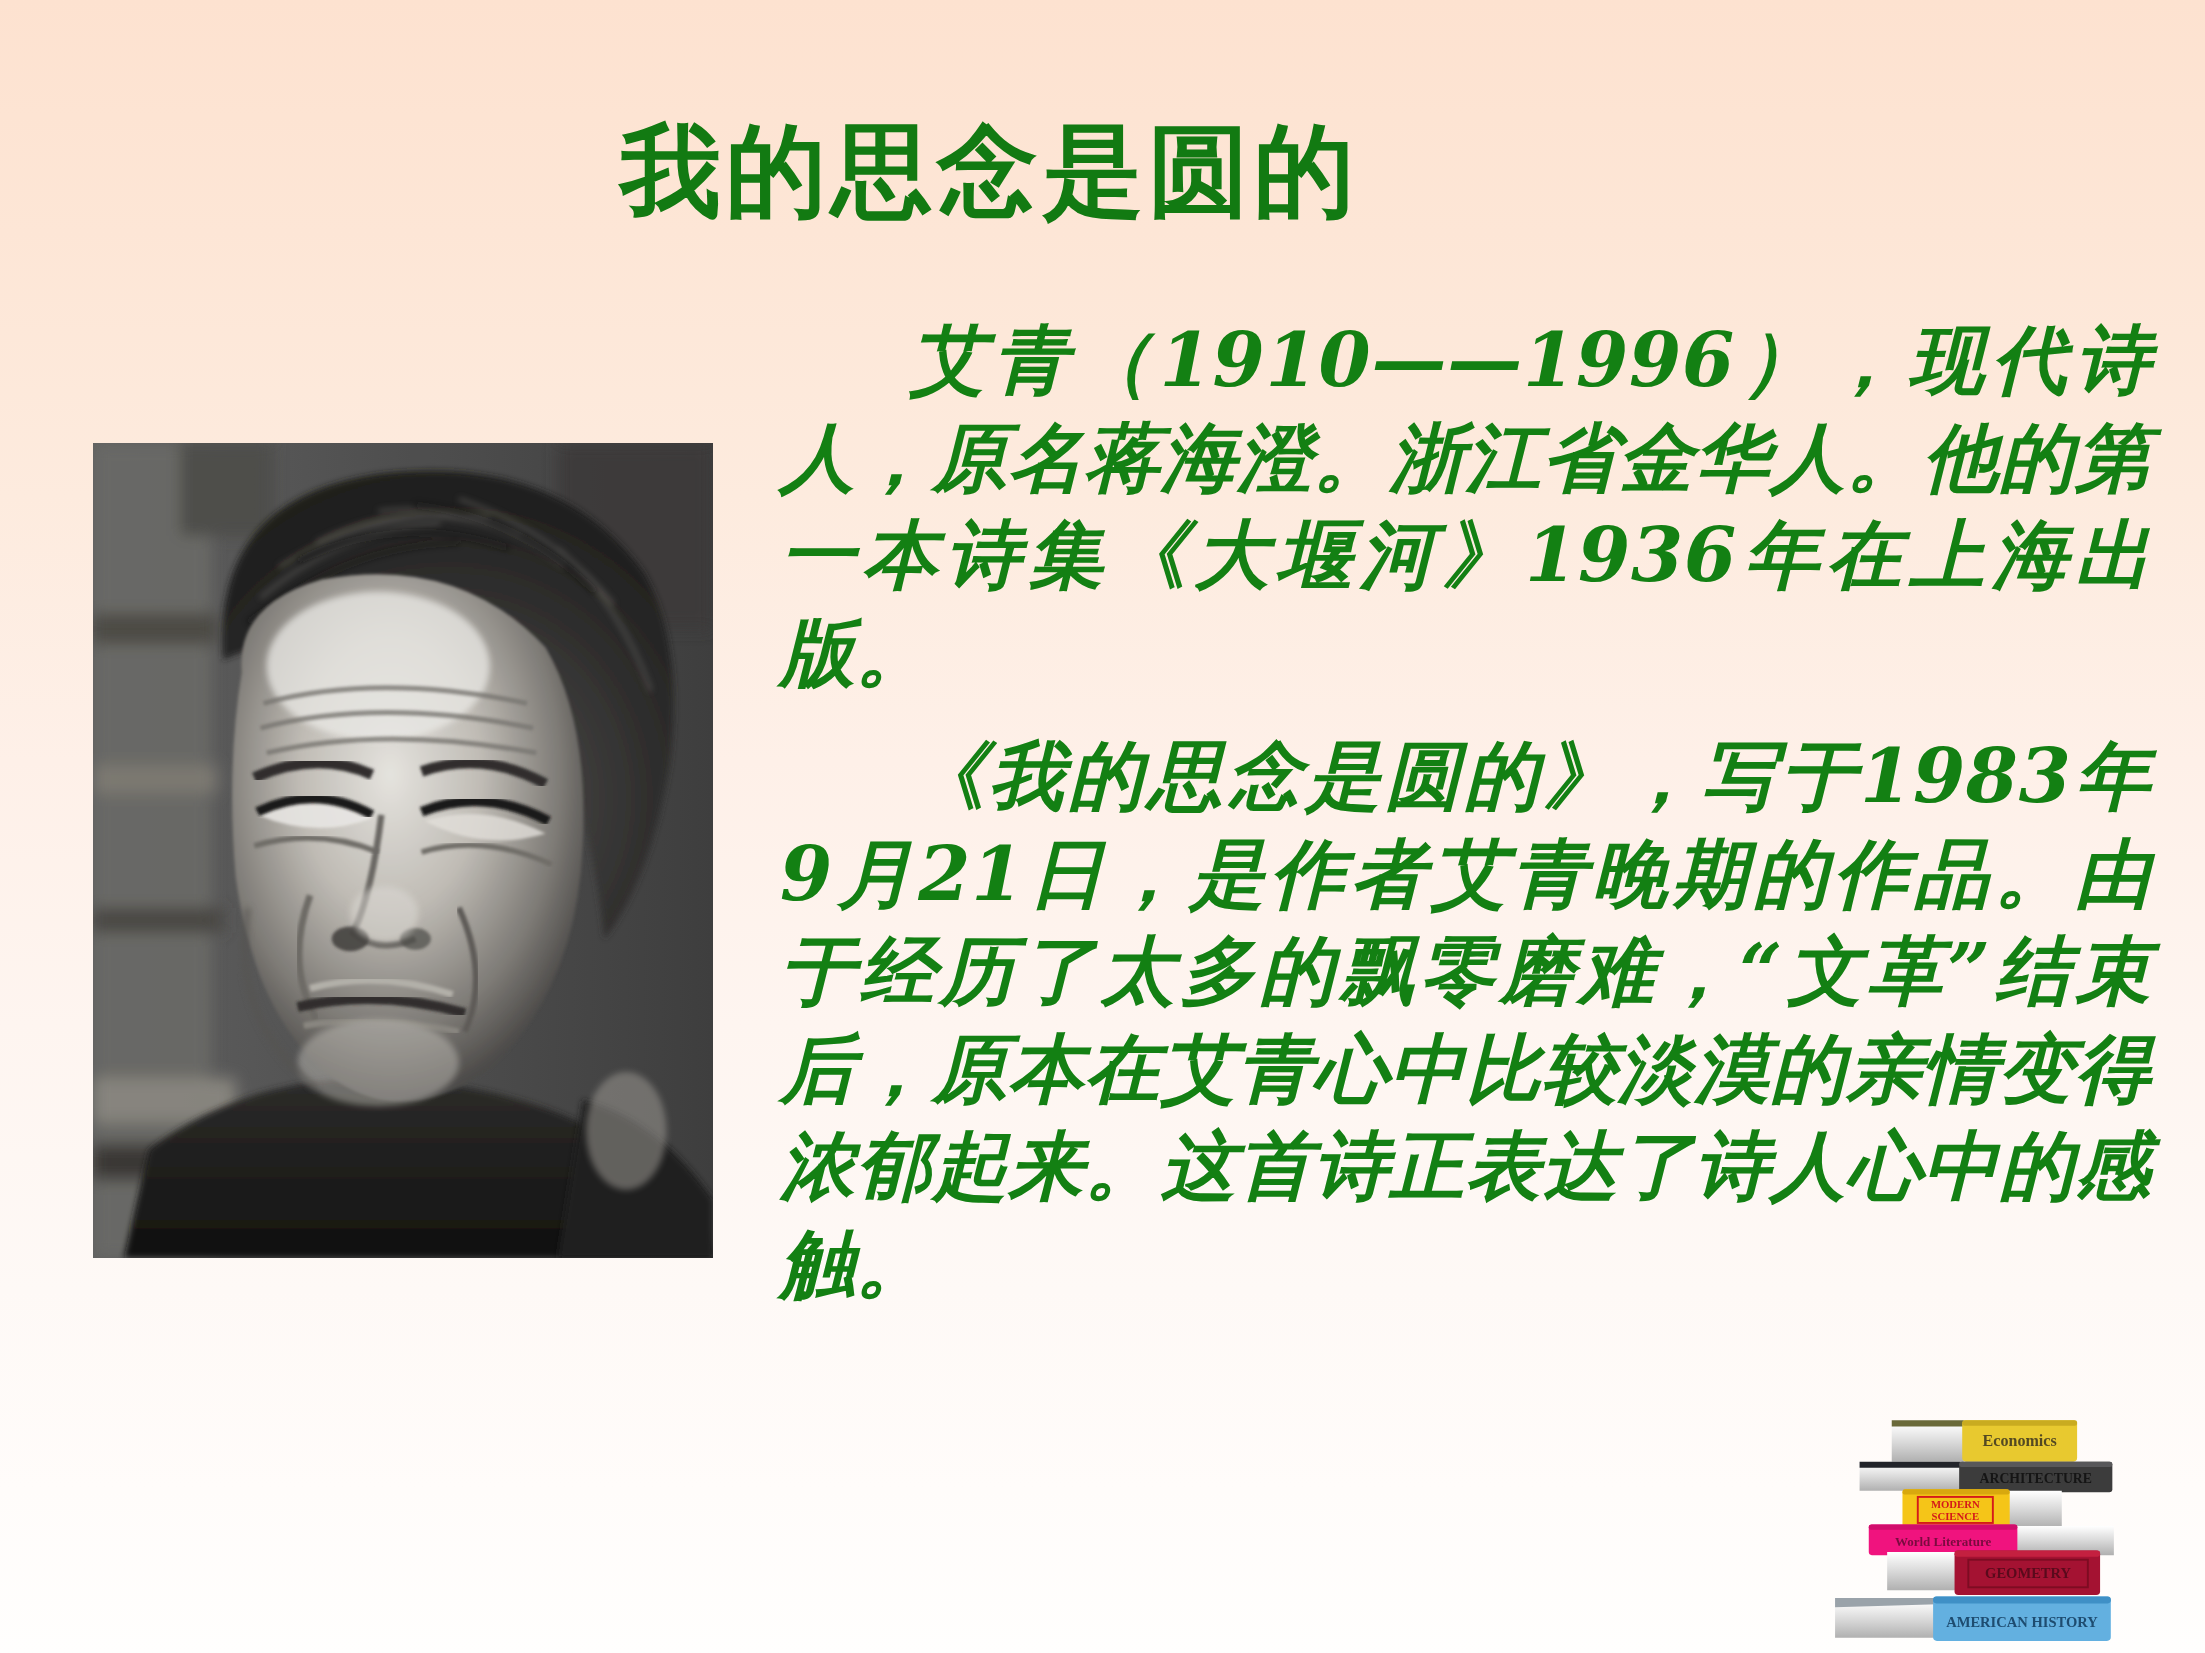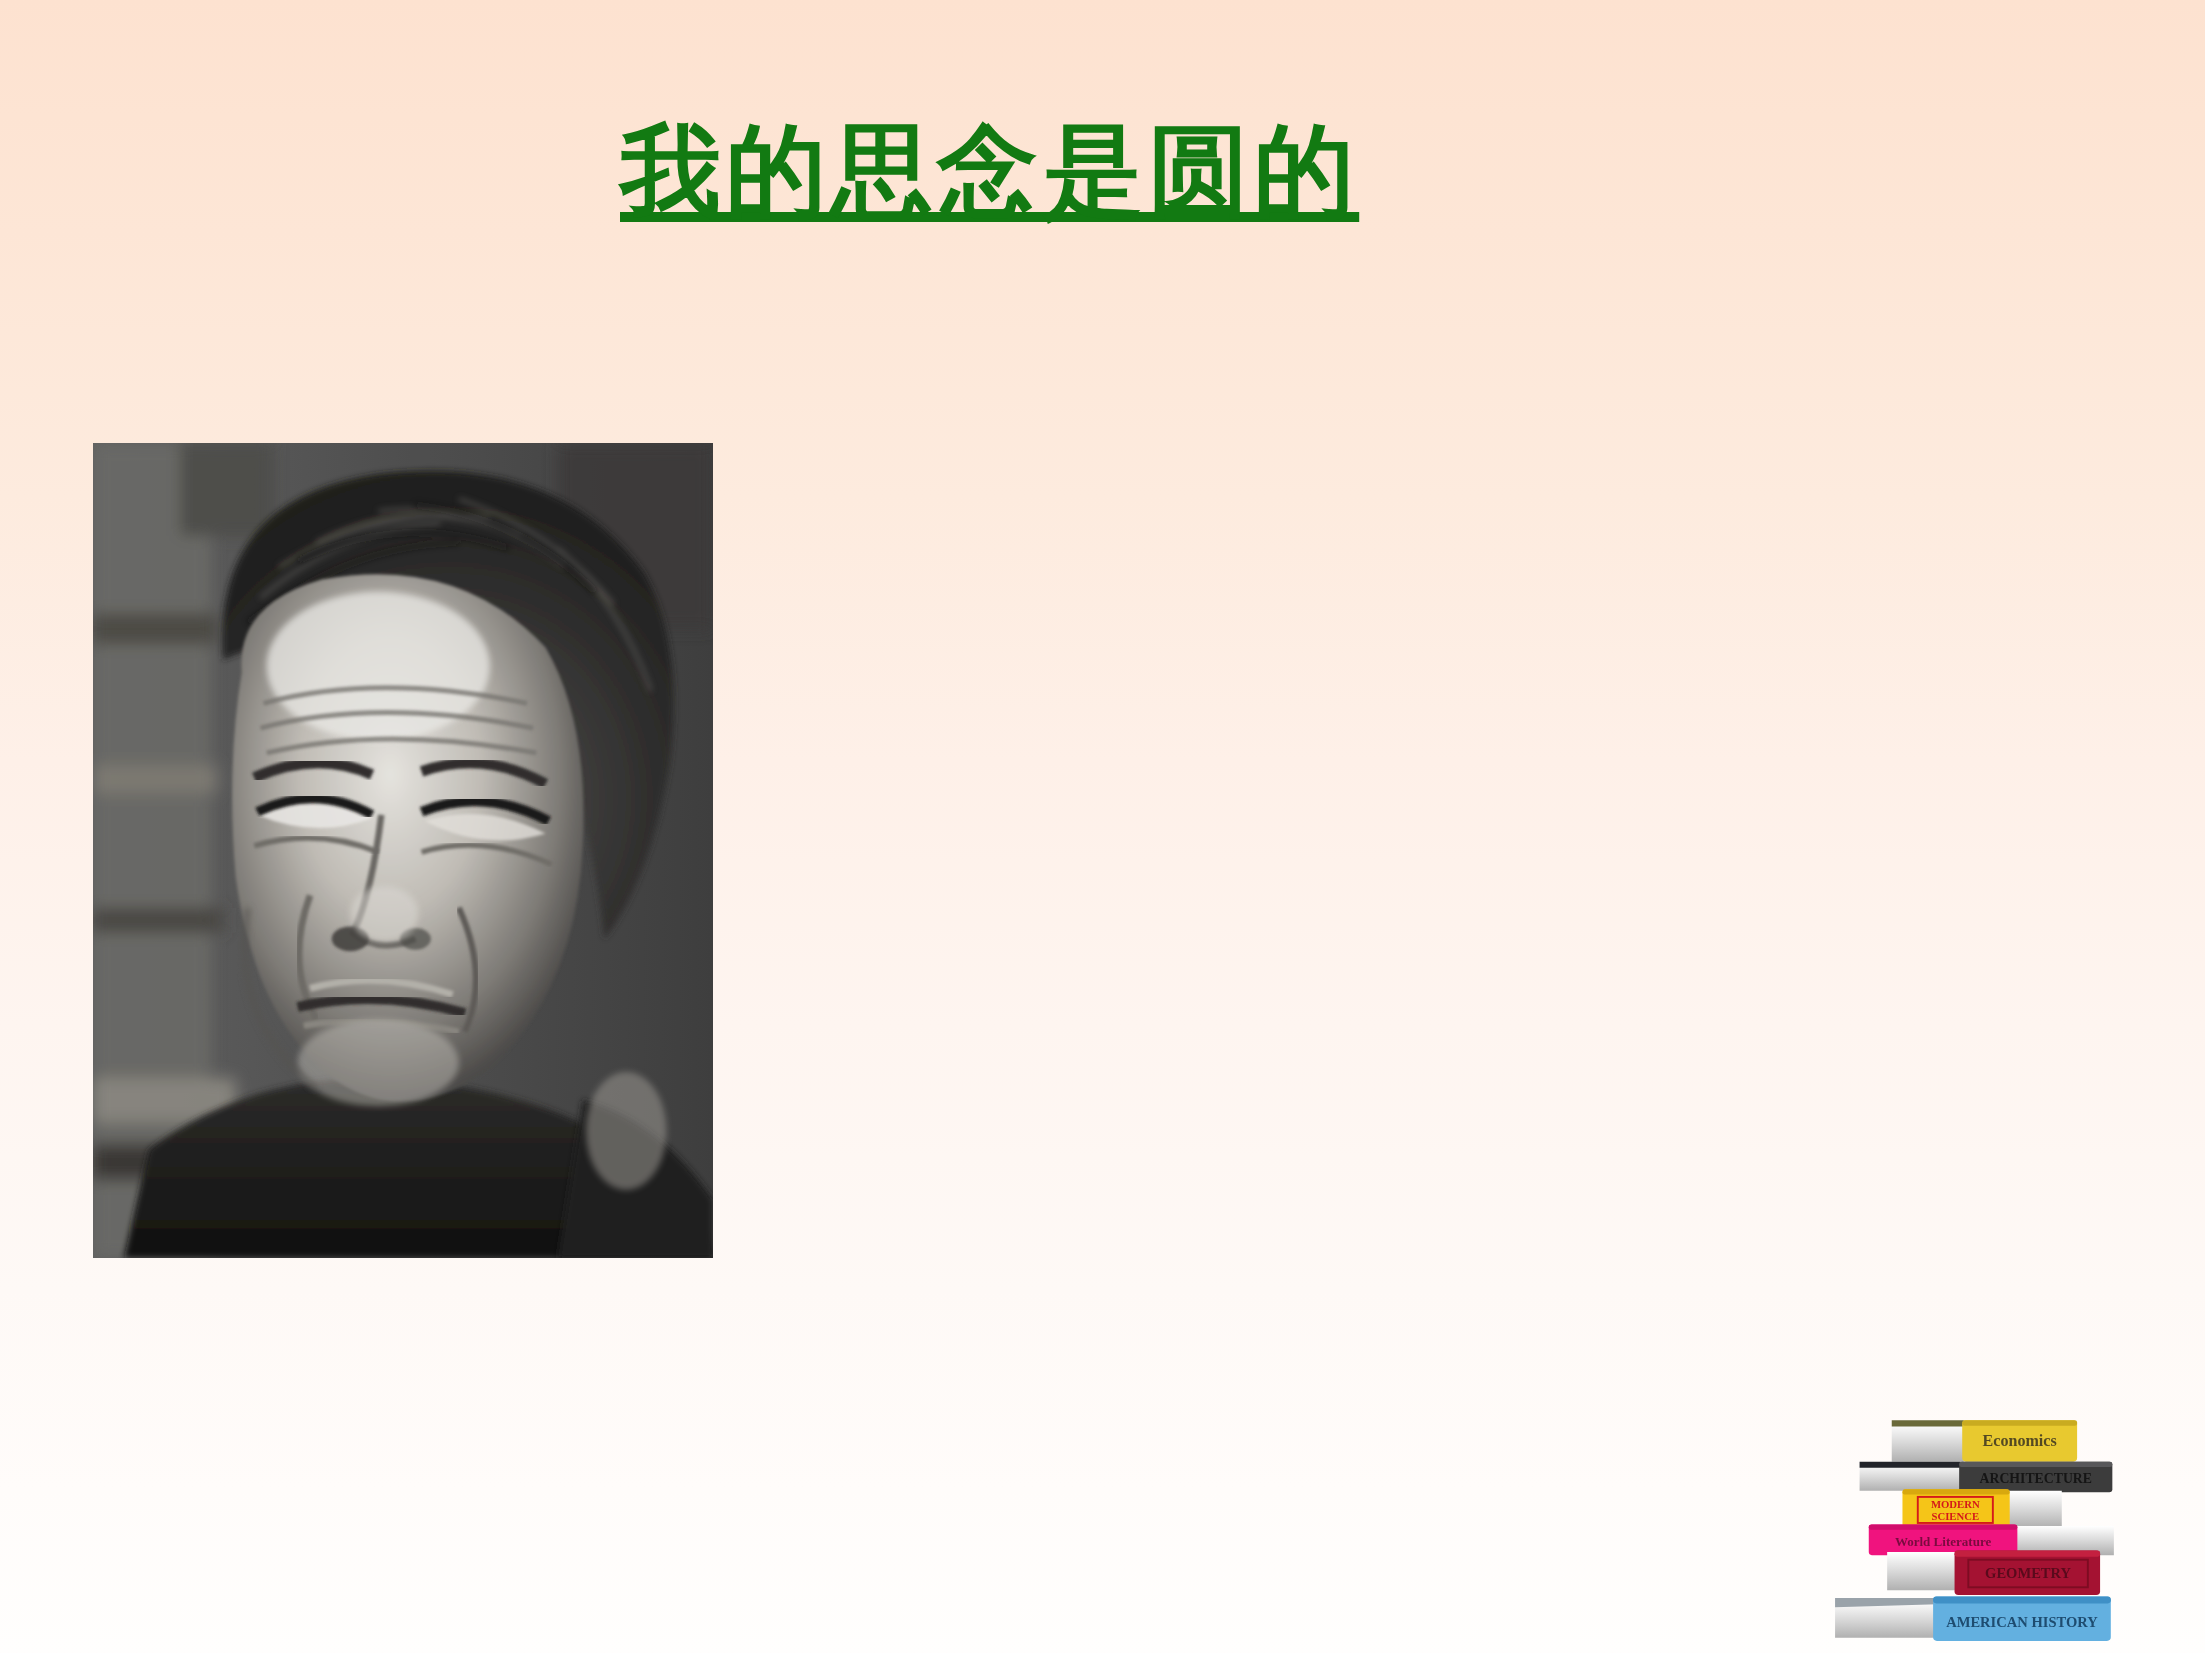--- a/index.html
+++ b/index.html
@@ -35,21 +35,20 @@
     left: 620px;
     top: 115px;
     width: 919px;
     font-size: 101px;
     line-height: 1.1;
     font-weight: bold;
     color: #127A12;
     letter-spacing: 4.6px;
     font-family: "DejaVu Serif", "Liberation Serif", serif;
     white-space: nowrap;
-    text-decoration: underline;
   }
 
   
   #portrait {
     position: absolute;
     left: 93px;
     top: 443px;
     width: 620px;
     height: 815px;
     background: #4c4c4c;
@@ -197,20 +196,24 @@
       <path d="M68 188 Q92 184 118 190" stroke="#8a8780" stroke-width="2" fill="none" filter="url(#px)"></path>
       <path d="M70 176 Q92 170 116 178" stroke="#b5b2ab" stroke-width="2.2" fill="none" filter="url(#px)"></path>
 
       <ellipse cx="92" cy="200" rx="26" ry="14" fill="#c9c6bf" opacity="0.45" filter="url(#blur1)"></ellipse>
       <path d="M50 150 Q44 186 72 208" stroke="#55534f" stroke-width="2" fill="none" opacity="0.6" filter="url(#blur1)"></path>
 
       <rect x="0" y="0" width="200" height="263" fill="#808080" opacity="0.04"></rect>
     </svg>
   </div>
 
+  <div id="body-text">
+    <p>艾青（1910——1996），现代诗人，原名蒋海澄。浙江省金华人。他的第一本诗集《大堰河》1936年在上海出版。</p>
+    <p>《我的思念是圆的》，写于1983年9月21日，是作者艾青晚期的作品。由于经历了太多的飘零磨难，“文革”结束后，原本在艾青心中比较淡漠的亲情变得浓郁起来。这首诗正表达了诗人心中的感触。</p>
+  </div>
 
   <div id="books">
     <svg viewBox="0 0 470 305">
       <defs>
         <linearGradient id="pgEdge" x1="0" y1="0" x2="0" y2="1">
           <stop offset="0%" stop-color="#ffffff"></stop>
           <stop offset="50%" stop-color="#d9d9d9"></stop>
           <stop offset="100%" stop-color="#b0b0b0"></stop>
         </linearGradient>
       </defs>

